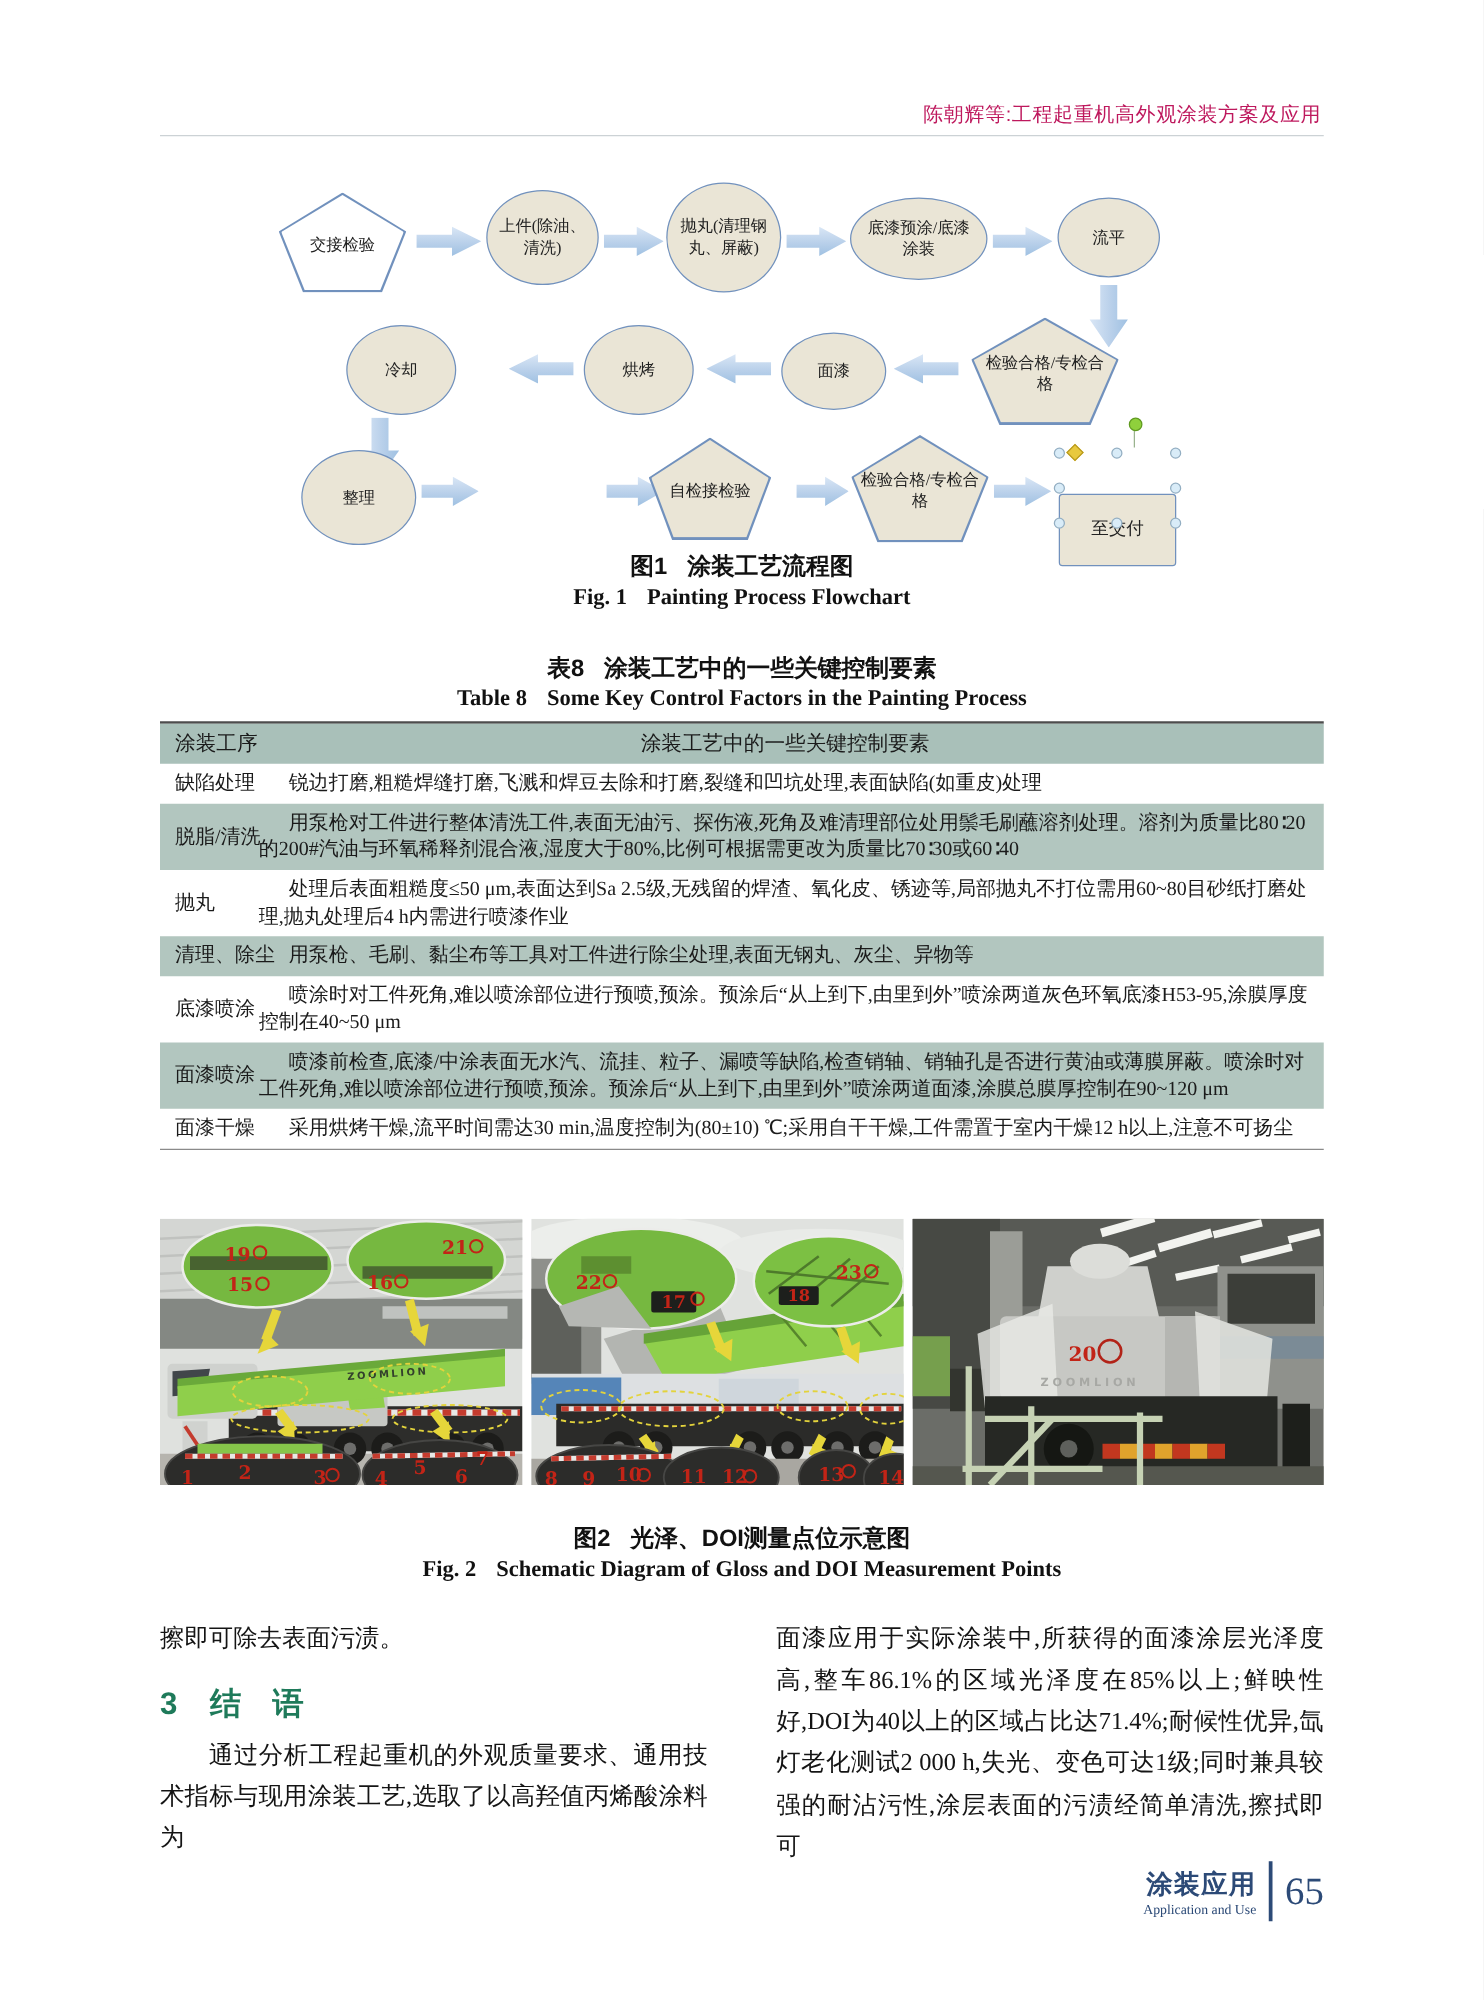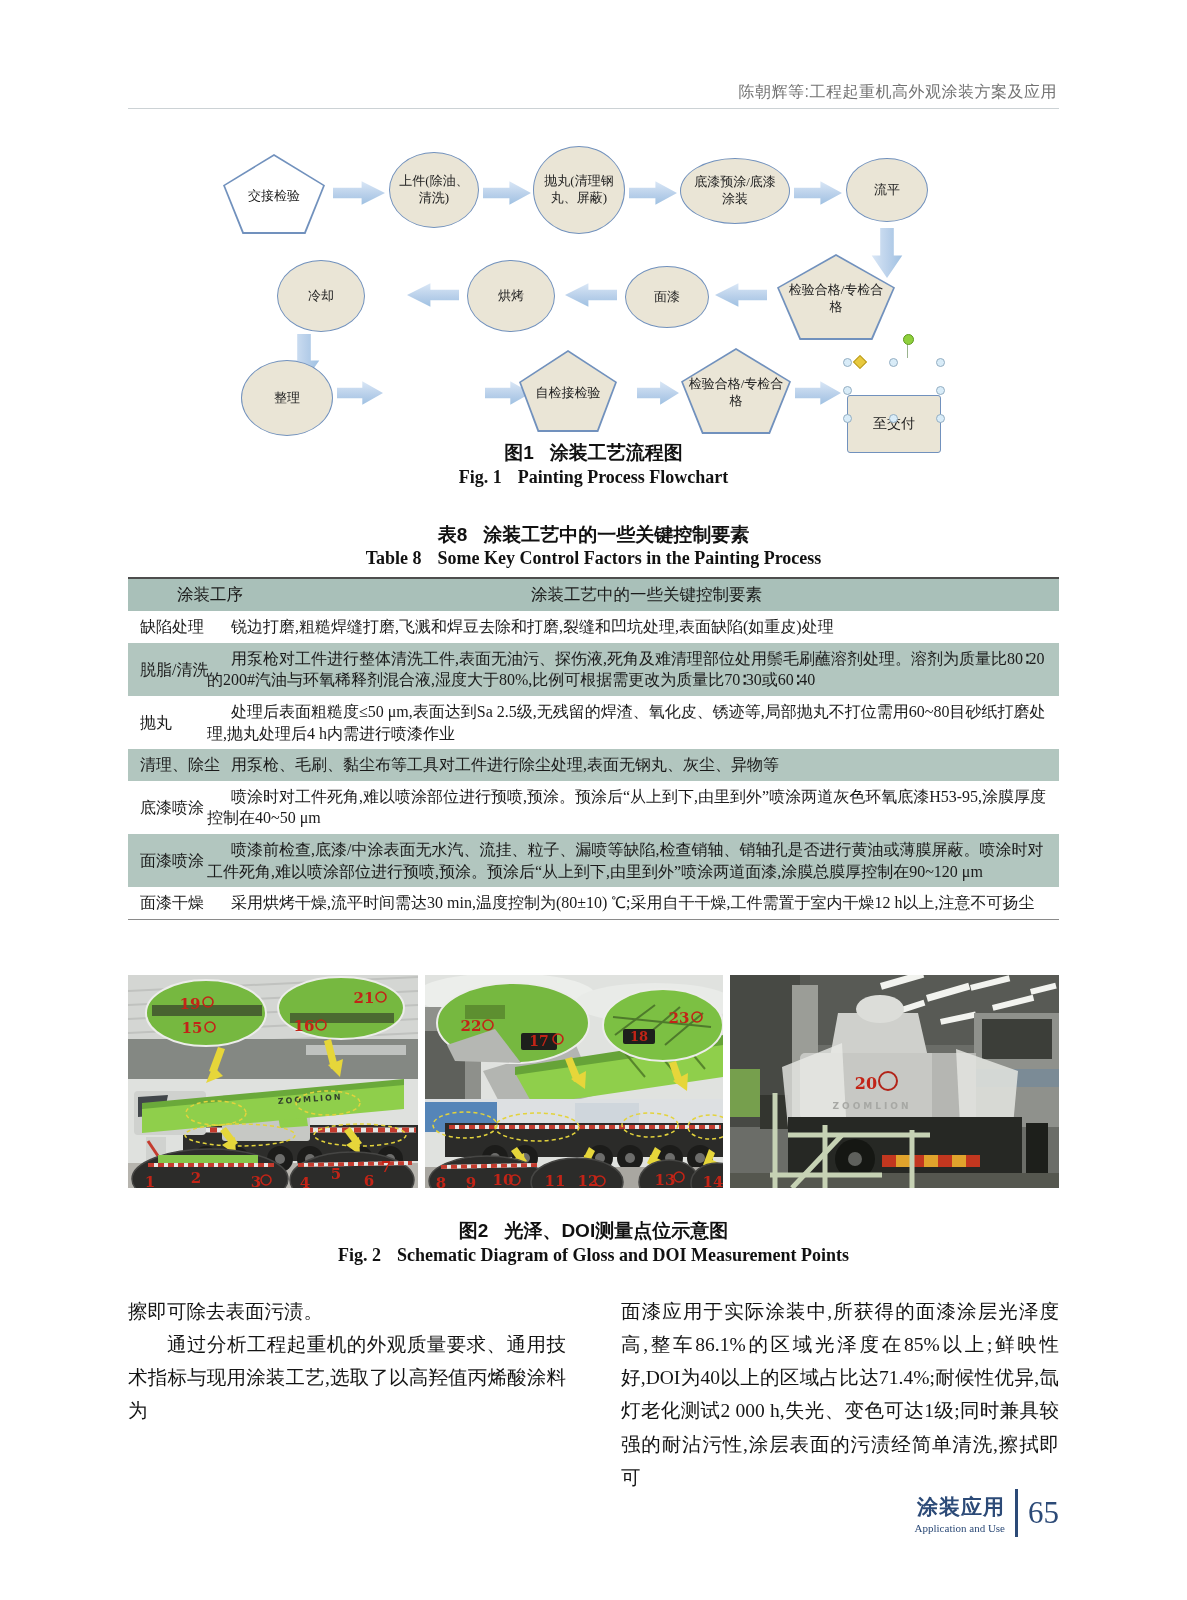--- a/index.html
+++ b/index.html
@@ -1,20 +1,20 @@
 <!DOCTYPE html>
 <html><head>
 <meta charset="utf-8">
 <style>
   html,body{margin:0;padding:0;background:#e9e9e9;}
   .page{position:relative;width:1187px;height:1600px;background:#ffffff;margin:0 auto;
         font-family:"Liberation Serif",serif;color:#1a1a1a;overflow:hidden;}
 
   
-  .running-head{position:absolute;top:82px;right:130px;font-size:16px;color:#737373;
+  .running-head{position:absolute;top:82px;right:130px;font-size:16px;color:#be185d;
         font-family:"Liberation Sans",sans-serif;letter-spacing:.5px;}
   .head-rule{position:absolute;top:108px;left:128px;width:931px;height:0;border-top:1.5px solid #ccd2d5;}
 
   
   .flowchart{position:absolute;top:142px;left:165px;width:810px;height:300px;}
   .node{position:absolute;display:flex;align-items:center;justify-content:center;text-align:center;
         font-size:13px;line-height:1.28;color:#222;}
   .ellipse{background:#eae5d6;border:1.6px solid #7191bd;border-radius:50%;padding:2px 7px;box-sizing:border-box;}
   .pent{clip-path:polygon(50% 0,100% 39%,80.9% 100%,19.1% 100%,0 39%);background:#7191bd;}
   .pent .pin{width:calc(100% - 4px);height:calc(100% - 4px);
@@ -36,21 +36,21 @@
   .cap{position:absolute;left:128px;width:931px;text-align:center;white-space:nowrap;}
   .cap-zh{font-family:"Liberation Sans",sans-serif;font-weight:bold;font-size:19px;color:#111;}
   .cap-en{font-family:"Liberation Serif",serif;font-weight:bold;font-size:18px;color:#111;}
   .cap .lbl{margin-right:16px;}
 
   
   .t8{position:absolute;top:577px;left:128px;width:931px;border-top:2px solid #4d4d4d;border-bottom:1.5px solid #8a8a8a;
       font-size:16px;line-height:1.35;}
   .t8-row{display:flex;}
   .t8-row.green{background:#b2c6bf;}
-  .t8-head{background:#a9c0b9;font-size:16.5px;padding-left:37px;}
+  .t8-head{background:#a9c0b9;font-size:16.5px;}
   .t8-proc{width:67px;flex:none;padding:5px 0 5px 12px;display:flex;align-items:center;white-space:nowrap;}
   .t8-cont{flex:1;padding:5px 10px 5px 0;text-indent:1.5em;}
   .t8-cont.center{text-indent:0;text-align:center;padding-left:0;}
 
   
   .photos{position:absolute;top:975px;left:128px;display:flex;gap:7px;}
   .photo svg{display:block;}
   .num{font-family:"DejaVu Serif",serif;font-weight:bold;fill:#c22417;}
 
   
@@ -445,20 +445,23 @@
 
   <div class="cap cap-zh" style="top:1218px;">
     <span class="lbl">图2</span><span>光泽、DOI测量点位示意图</span>
   </div>
   <div class="cap cap-en" style="top:1245px;">
     <span class="lbl">Fig. 2</span><span>Schematic Diagram of Gloss and DOI Measurement Points</span>
   </div>
 
   <div class="body-col col-left">
     <div>擦即可除去表面污渍。</div>
+    <div class="section-head">
+      <span class="no">3</span><span>结　语</span>
+    </div>
     <div class="para-indent">通过分析工程起重机的外观质量要求、通用技术指标与现用涂装工艺,选取了以高羟值丙烯酸涂料为</div>
   </div>
   <div class="body-col col-right">
     <div>面漆应用于实际涂装中,所获得的面漆涂层光泽度高,整车86.1%的区域光泽度在85%以上;鲜映性好,DOI为40以上的区域占比达71.4%;耐候性优异,氙灯老化测试2 000 h,失光、变色可达1级;同时兼具较强的耐沾污性,涂层表面的污渍经简单清洗,擦拭即可</div>
   </div>
 
   <div class="footer">
     <div class="f-col">
       <div class="f-zh">涂装应用</div>
       <div class="f-en">Application and Use</div>

